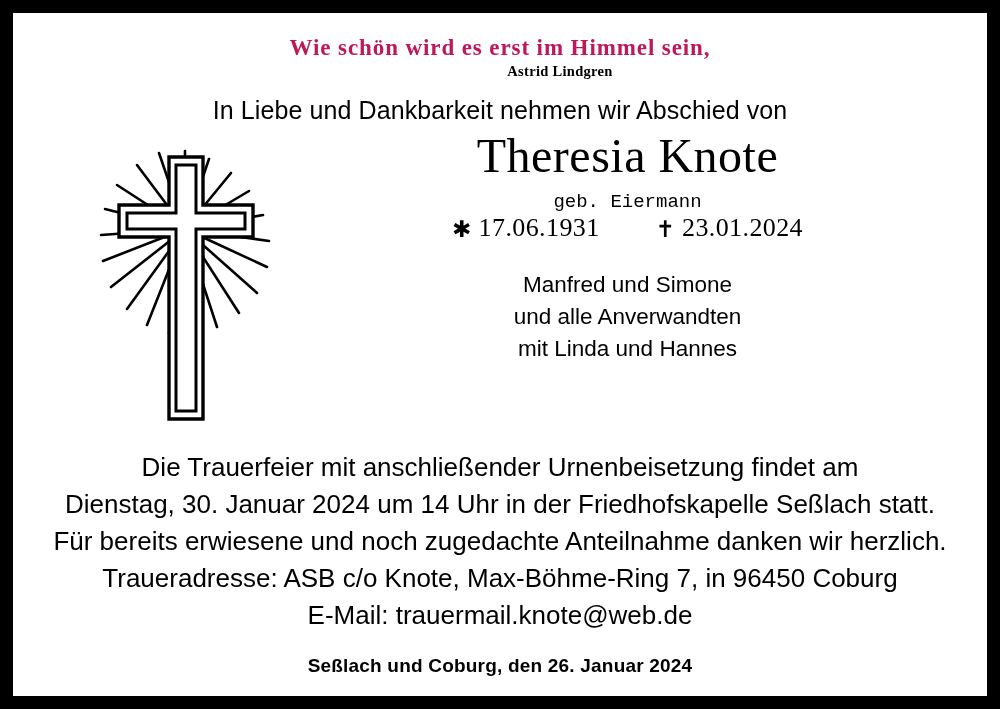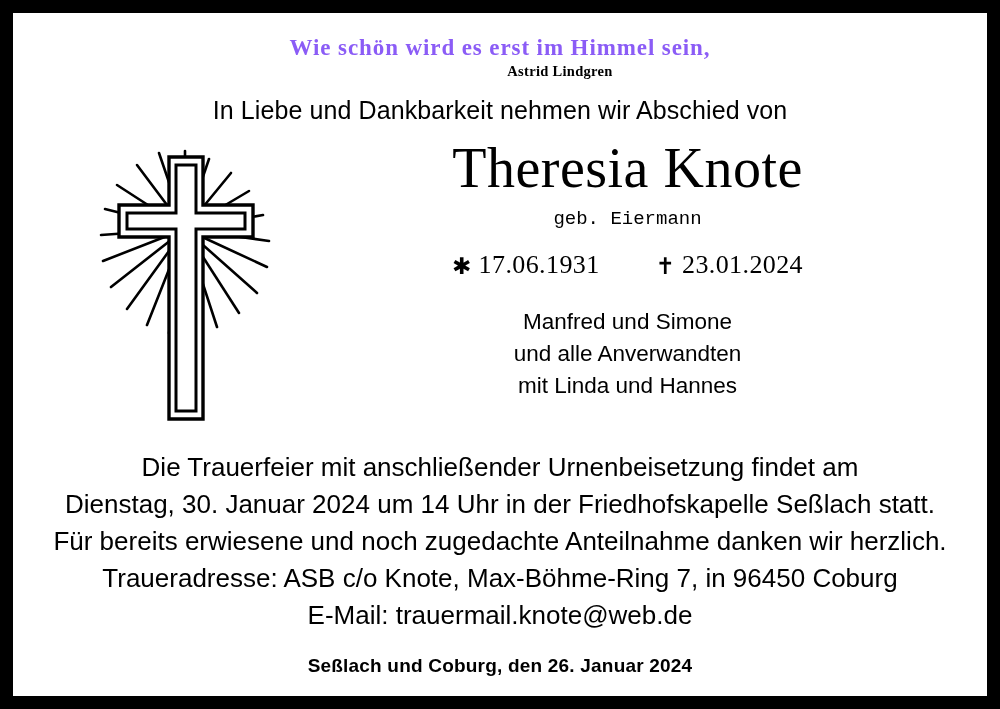--- a/index.html
+++ b/index.html
@@ -43,21 +43,21 @@
     text-align: center;
   }
 
   
   .quote {
     font-family: "Liberation Serif", serif;
     font-weight: bold;
     font-size: 23px;
     line-height: 1.30;
     letter-spacing: 0.9px;
-    color: #8b5cf6;
+    color: #be185d;
     margin-top: 6px;
   }
   .quote-line2 {
     font-family: "Liberation Serif", serif;
     font-weight: bold;
     font-size: 23px;
     line-height: 1.30;
     letter-spacing: 0.9px;
   }
   .quote-author {
@@ -95,34 +95,32 @@
   .names-block {
     position: absolute;
     left: 255px;
     right: 0;
     top: 0;
     text-align: center;
   }
 
   .deceased-name {
     font-family: "Liberation Serif", serif;
-    font-size: 56px;
+    font-size: 48px;
     line-height: 1.05;
     letter-spacing: 0.5px;
-    margin-top: 8px;
   }
   .maiden-name {
     font-family: Liberation Mono, monospace;
     font-size: 19px;
     margin-top: 10px;
   }
   .dates {
     font-family: "Liberation Serif", serif;
     font-size: 26px;
-    margin-top: 20px;
     letter-spacing: 0.4px;
   }
   .dates .sym {
     font-family: "DejaVu Sans", sans-serif;
     font-size: 23px;
     vertical-align: -1px;
   }
   .dates .gap {
     display: inline-block;
     width: 42px;

